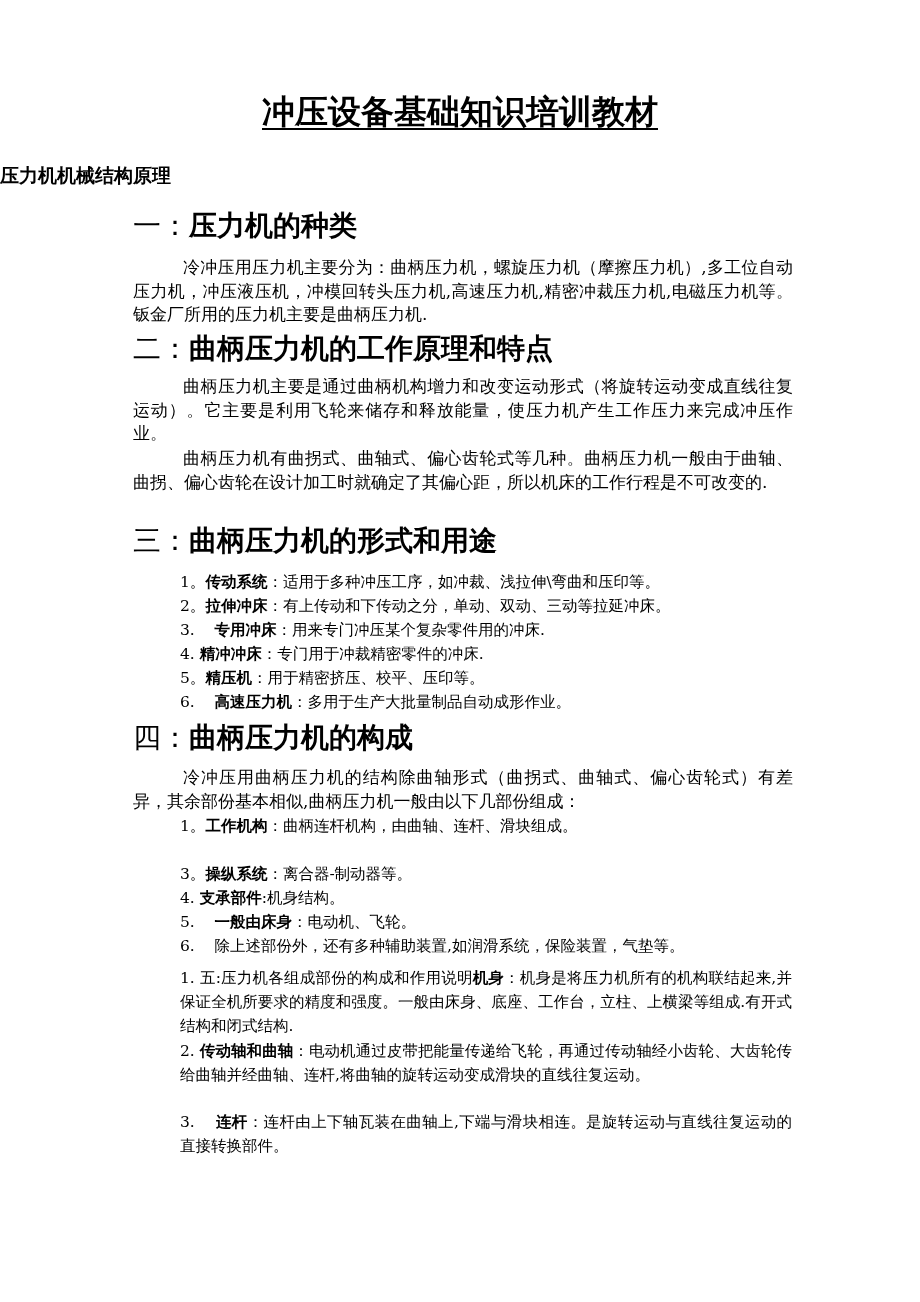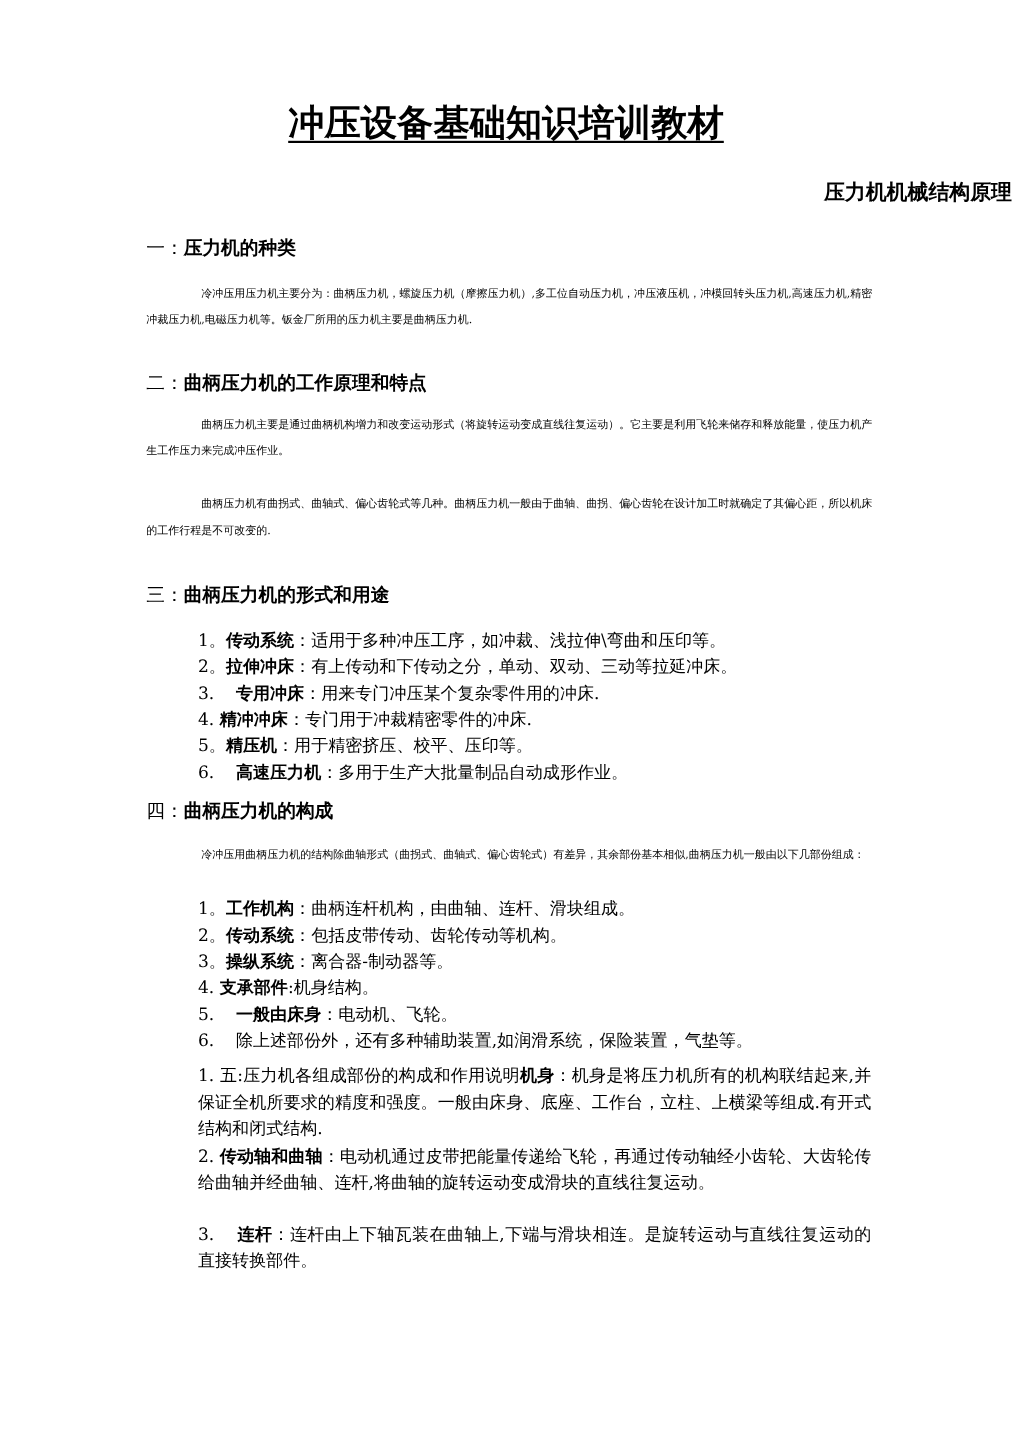--- a/index.html
+++ b/index.html
@@ -3,27 +3,27 @@
 <meta charset="utf-8">
 <style>
   html, body { margin: 0; padding: 0; background: #ffffff; }
   body { width: 920px; height: 1302px; position: relative; overflow: hidden;
          font-family: "DejaVu Serif", "Liberation Serif", serif; color: #000; }
   .page { position: absolute; left: 0; top: 0; width: 920px; height: 1302px; }
   .title { position: absolute; top: 88px; left: 0; width: 920px; text-align: center;
            font-family: "DejaVu Sans", "Liberation Sans", sans-serif; font-weight: bold;
            font-size: 33px; line-height: 48px; }
   .title span { text-decoration: underline; text-decoration-thickness: 2px; text-underline-offset: 5px; }
-  .subtitle { position: absolute; top: 160px; left: 0; width: 920px; text-align: right;
+  .subtitle { position: absolute; top: 160px; left: 0; width: 920px; text-align: left;
               font-family: "DejaVu Sans", "Liberation Sans", sans-serif; font-weight: bold;
               font-size: 19px; line-height: 30px; }
-  .h { position: absolute; left: 133px; font-size: 17px; line-height: 30px;
+  .h { position: absolute; left: 133px; font-size: 28px; line-height: 30px;
        font-family: "DejaVu Sans", "Liberation Sans", sans-serif; font-weight: bold; }
   .h .num { font-weight: normal; }
-  .p { position: absolute; left: 133px; width: 660px; font-size: 10px; line-height: 23.5px;
+  .p { position: absolute; left: 133px; width: 660px; font-size: 17px; line-height: 23.5px;
        text-align: justify; }
   .p.indent { text-indent: 50px; }
   .li { position: absolute; left: 180px; font-size: 15.5px; line-height: 23.5px; white-space: nowrap; }
   .li b, .p b { font-family: "DejaVu Sans", "Liberation Sans", sans-serif; }
   .wrap { position: absolute; left: 180px; width: 612px; font-size: 15.5px; line-height: 24px; text-align: justify; }
 </style>
 </head>
 <body>
 
 <div class="page">
@@ -42,21 +42,20 @@
   <div class="li" style="top:571px;"><span>1。</span><b>传动系统</b><span>：适用于多种冲压工序，如冲裁、浅拉伸\弯曲和压印等。</span></div>
   <div class="li" style="top:595px;"><span>2。</span><b>拉伸冲床</b><span>：有上传动和下传动之分，单动、双动、三动等拉延冲床。</span></div>
   <div class="li" style="top:619px;"><span style="white-space:pre">3.    </span><b>专用冲床</b><span>：用来专门冲压某个复杂零件用的冲床.</span></div>
   <div class="li" style="top:643px;"><span style="white-space:pre">4. </span><b>精冲冲床</b><span>：专门用于冲裁精密零件的冲床.</span></div>
   <div class="li" style="top:667px;"><span>5。</span><b>精压机</b><span>：用于精密挤压、校平、压印等。</span></div>
   <div class="li" style="top:691px;"><span style="white-space:pre">6.    </span><b>高速压力机</b><span>：多用于生产大批量制品自动成形作业。</span></div>
 
   <div class="h" style="top:723px;"><span class="num">四：</span><span>曲柄压力机的构成</span></div>
   <div class="p indent" style="top:766px;">冷冲压用曲柄压力机的结构除曲轴形式（曲拐式、曲轴式、偏心齿轮式）有差异，其余部份基本相似,曲柄压力机一般由以下几部份组成：</div>
   <div class="li" style="top:815px;"><span>1。</span><b>工作机构</b><span>：曲柄连杆机构，由曲轴、连杆、滑块组成。</span></div>
-  <div class="li" style="top:839px;"><span>2。</span><b>传动系统</b><span>：包括皮带传动、齿轮传动等机构。</span></div>
   <div class="li" style="top:863px;"><span>3。</span><b>操纵系统</b><span>：离合器-制动器等。</span></div>
   <div class="li" style="top:887px;"><span style="white-space:pre">4. </span><b>支承部件</b><span>:机身结构。</span></div>
   <div class="li" style="top:911px;"><span style="white-space:pre">5.    </span><b>一般由床身</b><span>：电动机、飞轮。</span></div>
   <div class="li" style="top:935px;"><span style="white-space:pre">6.    </span><b></b><span>除上述部份外，还有多种辅助装置,如润滑系统，保险装置，气垫等。</span></div>
 
   <div class="wrap" style="top:966px;"><span style="white-space:pre">1. </span><span>五:压力机各组成部份的构成和作用说明</span><b>机身</b><span>：机身是将压力机所有的机构联结起来,并保证全机所要求的精度和强度。一般由床身、底座、工作台，立柱、上横梁等组成.有开式结构和闭式结构.</span></div>
   <div class="wrap" style="top:1039px;"><span style="white-space:pre">2. </span><b>传动轴和曲轴</b><span>：电动机通过皮带把能量传递给飞轮，再通过传动轴经小齿轮、大齿轮传给曲轴并经曲轴、连杆,将曲轴的旋转运动变成滑块的直线往复运动。</span></div>
   <div class="wrap" style="top:1110px;"><span style="white-space:pre">3.    </span><b>连杆</b><span>：连杆由上下轴瓦装在曲轴上,下端与滑块相连。是旋转运动与直线往复运动的直接转换部件。</span></div>
 
 </div>

